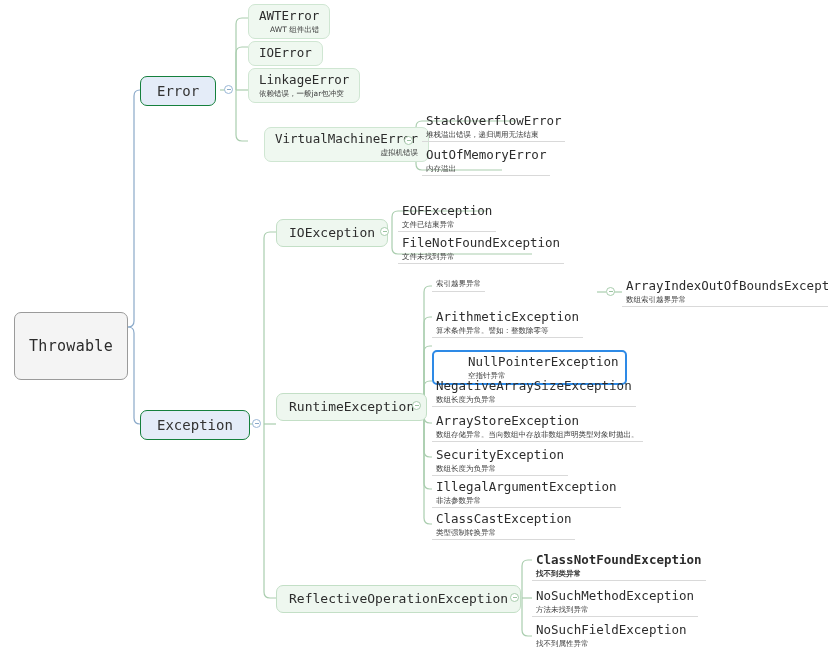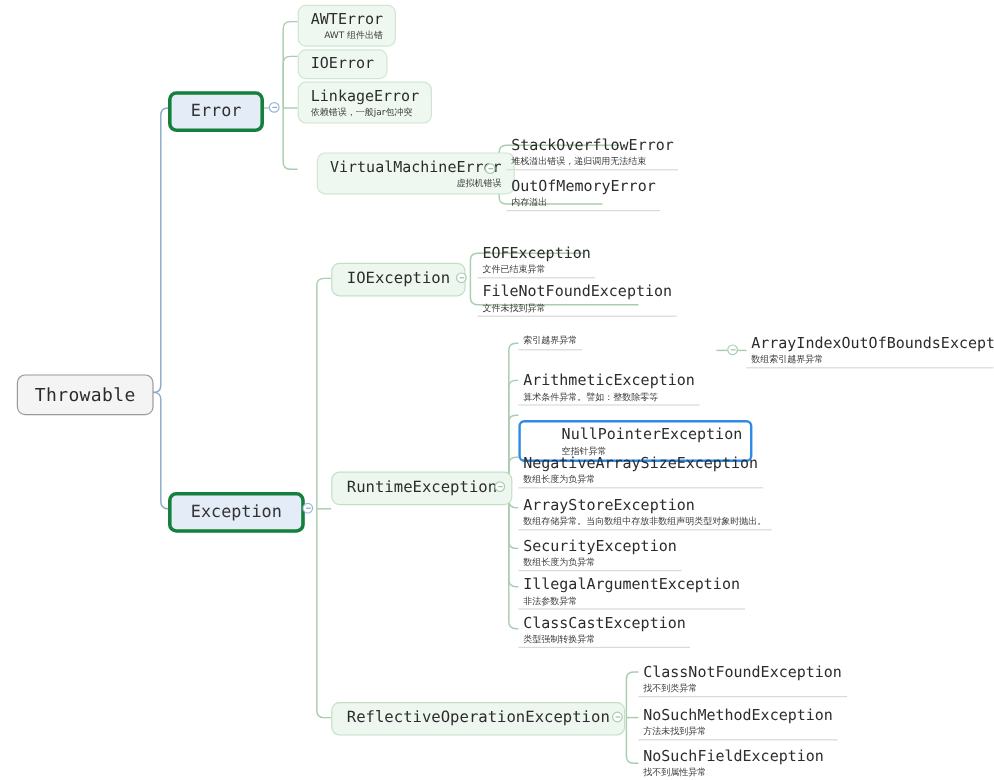--- a/index.html
+++ b/index.html
@@ -13,28 +13,28 @@
   #stage { position: relative; width: 828px; height: 650px; }
   svg.links { position: absolute; left: 0; top: 0; width: 828px; height: 650px; pointer-events: none; }
 
   .node { position: absolute; white-space: nowrap; }
 
   
   .n-root {
     border: 1px solid #9a9a9a;
     background: #f4f4f4;
     border-radius: 7px;
-    padding: 7px 14px;
+    padding: 24px 14px;
     font-size: 15px;
     color: #2b2b2b;
     letter-spacing: .3px;
   }
   
   .n-b1 {
-    border: 3px solid #15803d;
+    border: 1px solid #15803d;
     background: #e4ecf8;
     border-radius: 7px;
     padding: 6px 16px;
     font-size: 14px;
     color: #333;
   }
   
   .n-b2 {
     border: 1px solid #c3dfc6;
     background: #eef7ef;
@@ -235,21 +235,21 @@
   <div class="node n-leaf" style="left:432px; top:510px;">
     <div class="ttl">ClassCastException</div>
     <div class="desc">类型强制转换异常</div>
   </div>
 
   <div class="node n-leaf" style="left:622px; top:277px;">
     <div class="ttl">ArrayIndexOutOfBoundsException</div>
     <div class="desc">数组索引越界异常</div>
   </div>
 
-  <div class="node n-leaf" style="left:532px; top:551px;">
+  <div class="node n-leaf" style="left:532px; top:551px;font-weight:bold;">
     <div class="ttl">ClassNotFoundException</div>
     <div class="desc">找不到类异常</div>
   </div>
   <div class="node n-leaf" style="left:532px; top:587px;">
     <div class="ttl">NoSuchMethodException</div>
     <div class="desc">方法未找到异常</div>
   </div>
   <div class="node n-leaf" style="left:532px; top:621px;">
     <div class="ttl">NoSuchFieldException</div>
     <div class="desc">找不到属性异常</div>

